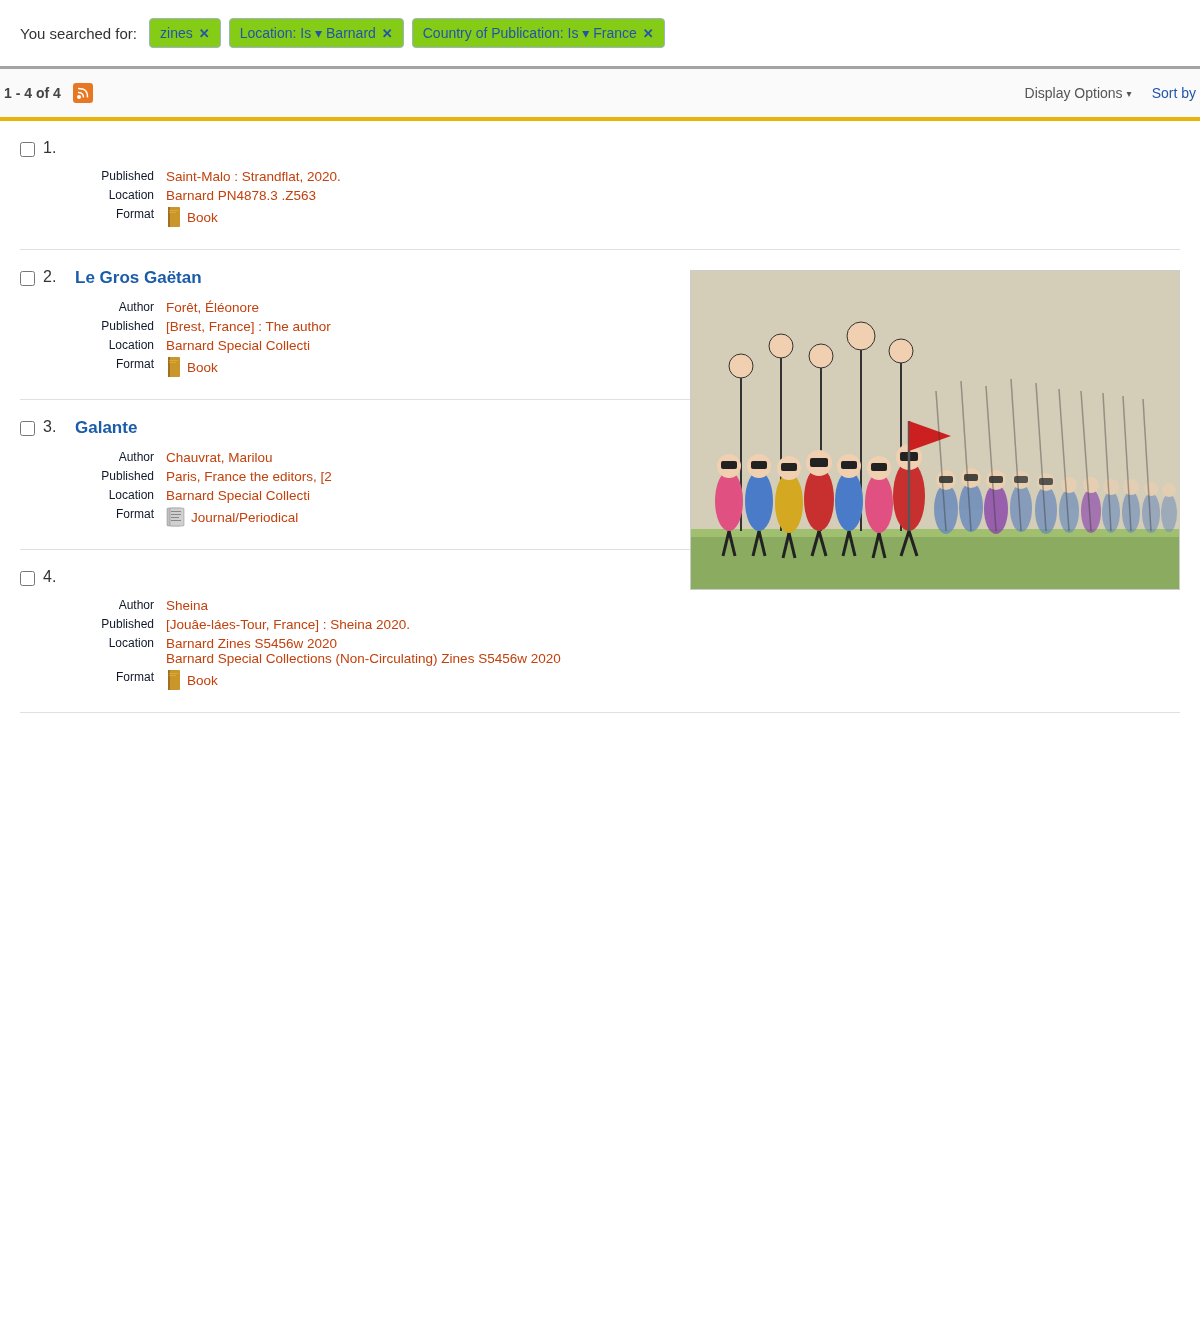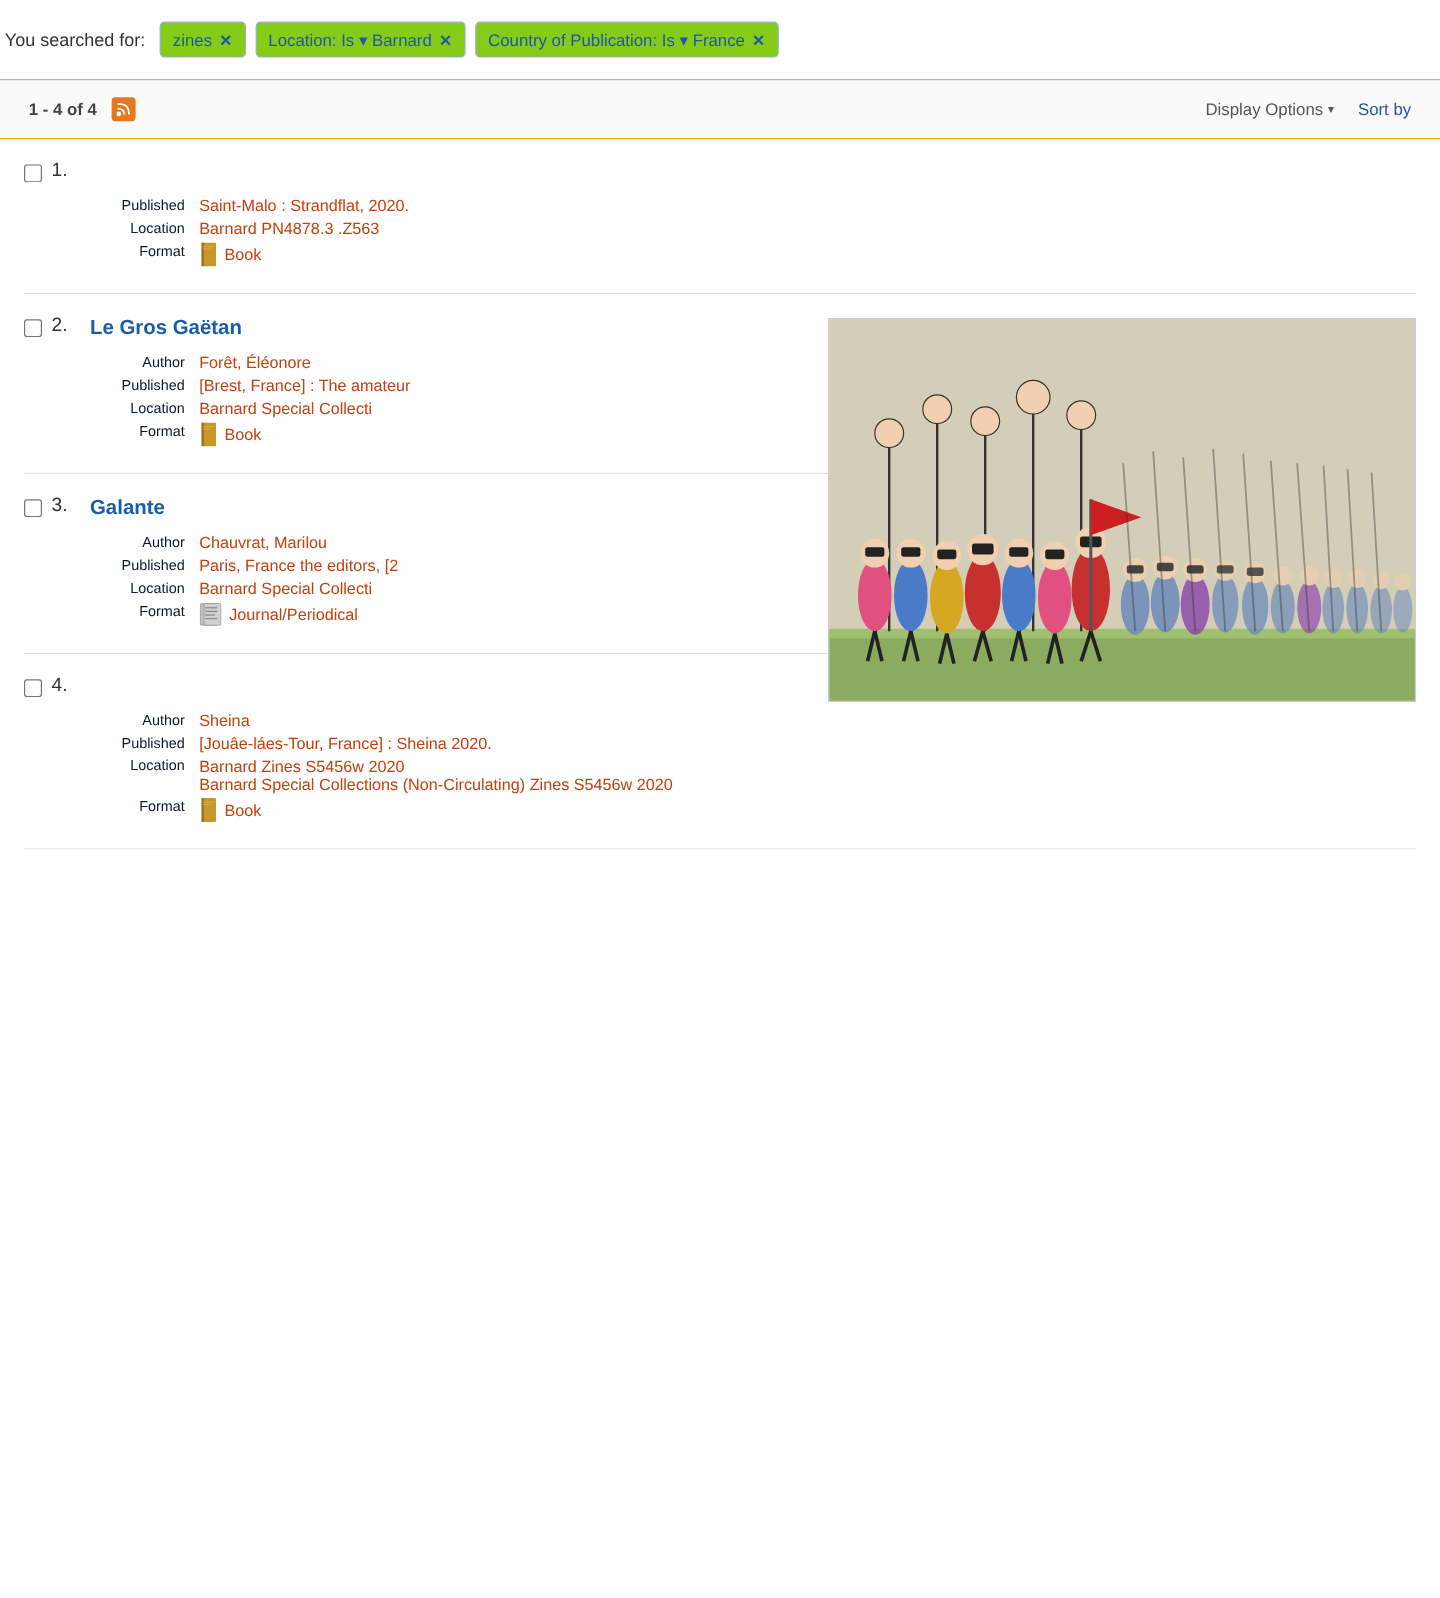--- a/index.html
+++ b/index.html
@@ -10,22 +10,22 @@
       background: #fff;
       width: 1200px;
     }
 
     
     .search-bar {
       display: flex;
       align-items: center;
       flex-wrap: wrap;
       gap: 8px;
-      padding: 18px 4px;
-      border-bottom: 1px solid #a3a3a3;
+      padding: 18px 20px;
+      border-bottom: 3px solid #a3a3a3;
     }
     .search-label {
       font-size: 15px;
       color: #333;
       margin-right: 4px;
     }
     .filter-tag {
       display: inline-flex;
       align-items: center;
       border: 1px solid #a0b0d0;
@@ -41,22 +41,22 @@
       color: #2255aa;
       cursor: pointer;
       font-weight: bold;
     }
 
     
     .toolbar {
       display: flex;
       align-items: center;
       justify-content: space-between;
-      padding: 14px 24px;
-      border-bottom: 1px solid #eab308;
+      padding: 14px 4px;
+      border-bottom: 4px solid #eab308;
       background: #fafafa;
       gap: 32px;
     }
     .toolbar-left {
       display: flex;
       align-items: center;
       gap: 12px;
     }
     .result-count {
       font-size: 14px;
@@ -382,21 +382,21 @@
         <span class="result-number">2.</span>
         <a class="result-title">Le Gros Gaëtan</a>
       </div>
       <div class="metadata-table">
         <div class="metadata-row">
           <span class="meta-label">Author</span>
           <span class="meta-value">Forêt, Éléonore</span>
         </div>
         <div class="metadata-row">
           <span class="meta-label">Published</span>
-          <span class="meta-value">[Brest, France] : The amateur</span>
+          <span class="meta-value">[Brest, France] : The author</span>
         </div>
         <div class="metadata-row">
           <span class="meta-label">Location</span>
           <span class="meta-value">Barnard Special Collecti</span>
         </div>
         <div class="metadata-row">
           <span class="meta-label">Format</span>
           <span class="meta-value format-icon">
             <svg width="16" height="20" viewBox="0 0 16 20">
               <rect x="2" y="0" width="12" height="20" rx="1" fill="#c8962a"></rect>

